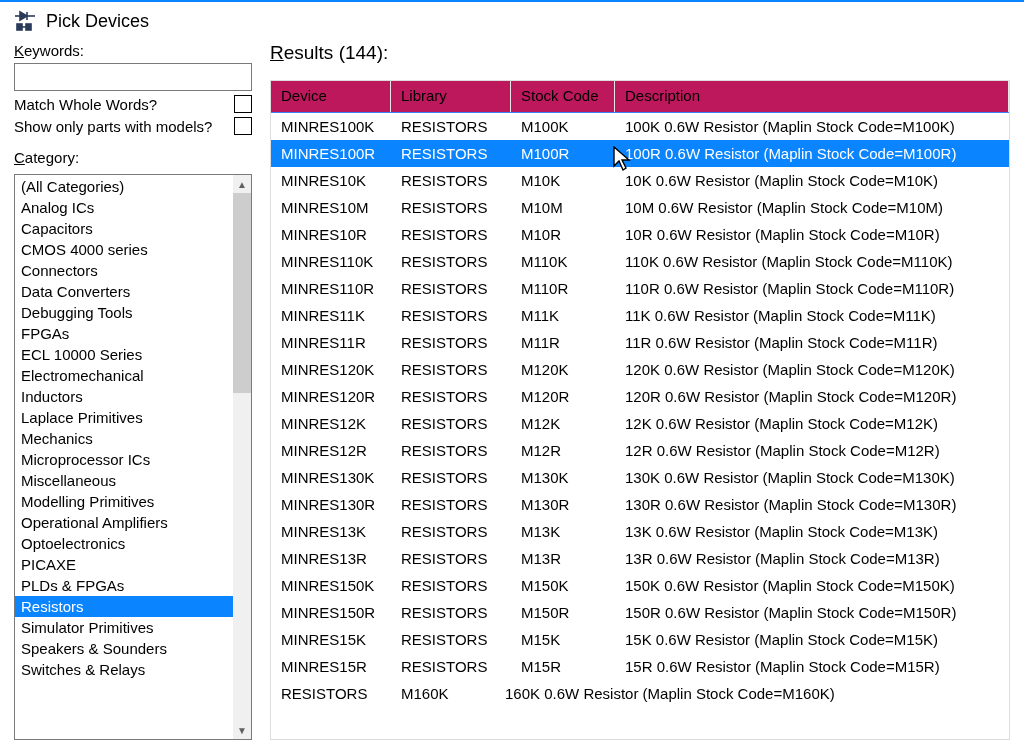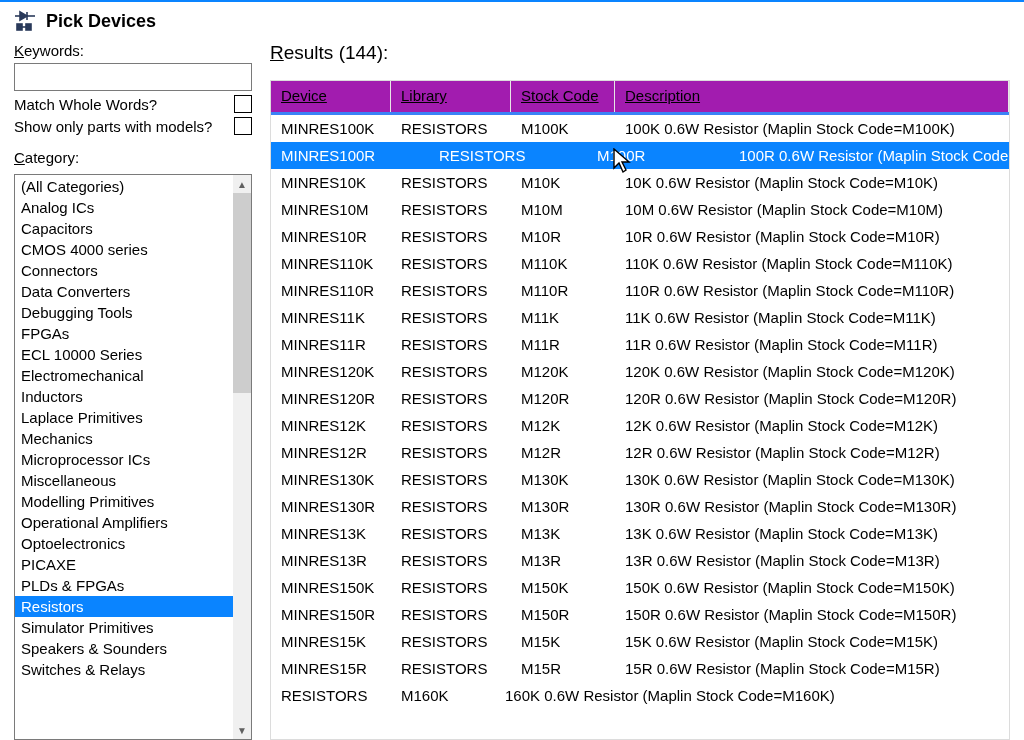--- a/index.html
+++ b/index.html
@@ -22,21 +22,21 @@
   }
   .title-bar {
     display: flex;
     align-items: center;
     padding: 8px 14px 10px 14px;
     gap: 8px;
   }
   .app-icon svg { display: block; }
   .title-text {
     font-size: 18px;
-    font-weight: 700;
+    font-weight: 400;
   }
   .content {
     display: flex;
     padding: 0 14px;
     gap: 18px;
     flex: 1;
     min-height: 0;
   }
   .left-pane {
     width: 238px;
@@ -127,43 +127,42 @@
   .results-table {
     border: 1px solid #dcdcdc;
     flex: 1;
     overflow: hidden;
     display: flex;
     flex-direction: column;
     font-size: 15px;
   }
   .tbl-header {
     display: flex;
-    border-bottom: 3px solid #3b82f6;
-    background: #a21caf;
+    border-bottom: 1px solid #3b82f6;
+    background: #be185d;
     flex-shrink: 0;
-    text-decoration: underline;
   }
   .th {
     padding: 6px 10px 8px 10px;
     border-right: 1px solid #e6e6e6;
     font-weight: 400;
     white-space: nowrap;
   }
   .tbl-body {
     flex: 1;
     overflow: hidden;
     position: relative;
   }
   .tr {
     display: flex;
     line-height: 27px;
     white-space: nowrap;
     cursor: default;
   }
-  .tr.selected { background: #0a84ff; color: #fff; gap: 38px; }
+  .tr.selected { background: #0a84ff; color: #fff; }
   .td { padding: 0 10px; overflow: hidden; }
   .col-device { width: 120px; flex-shrink: 0; }
   .col-library { width: 120px; flex-shrink: 0; }
   .col-stock   { width: 104px; flex-shrink: 0; }
   .col-desc    { flex: 1; min-width: 0; }
   .cursor-pointer {
     position: absolute;
     left: 342px;
     top: 33px;
     pointer-events: none;

